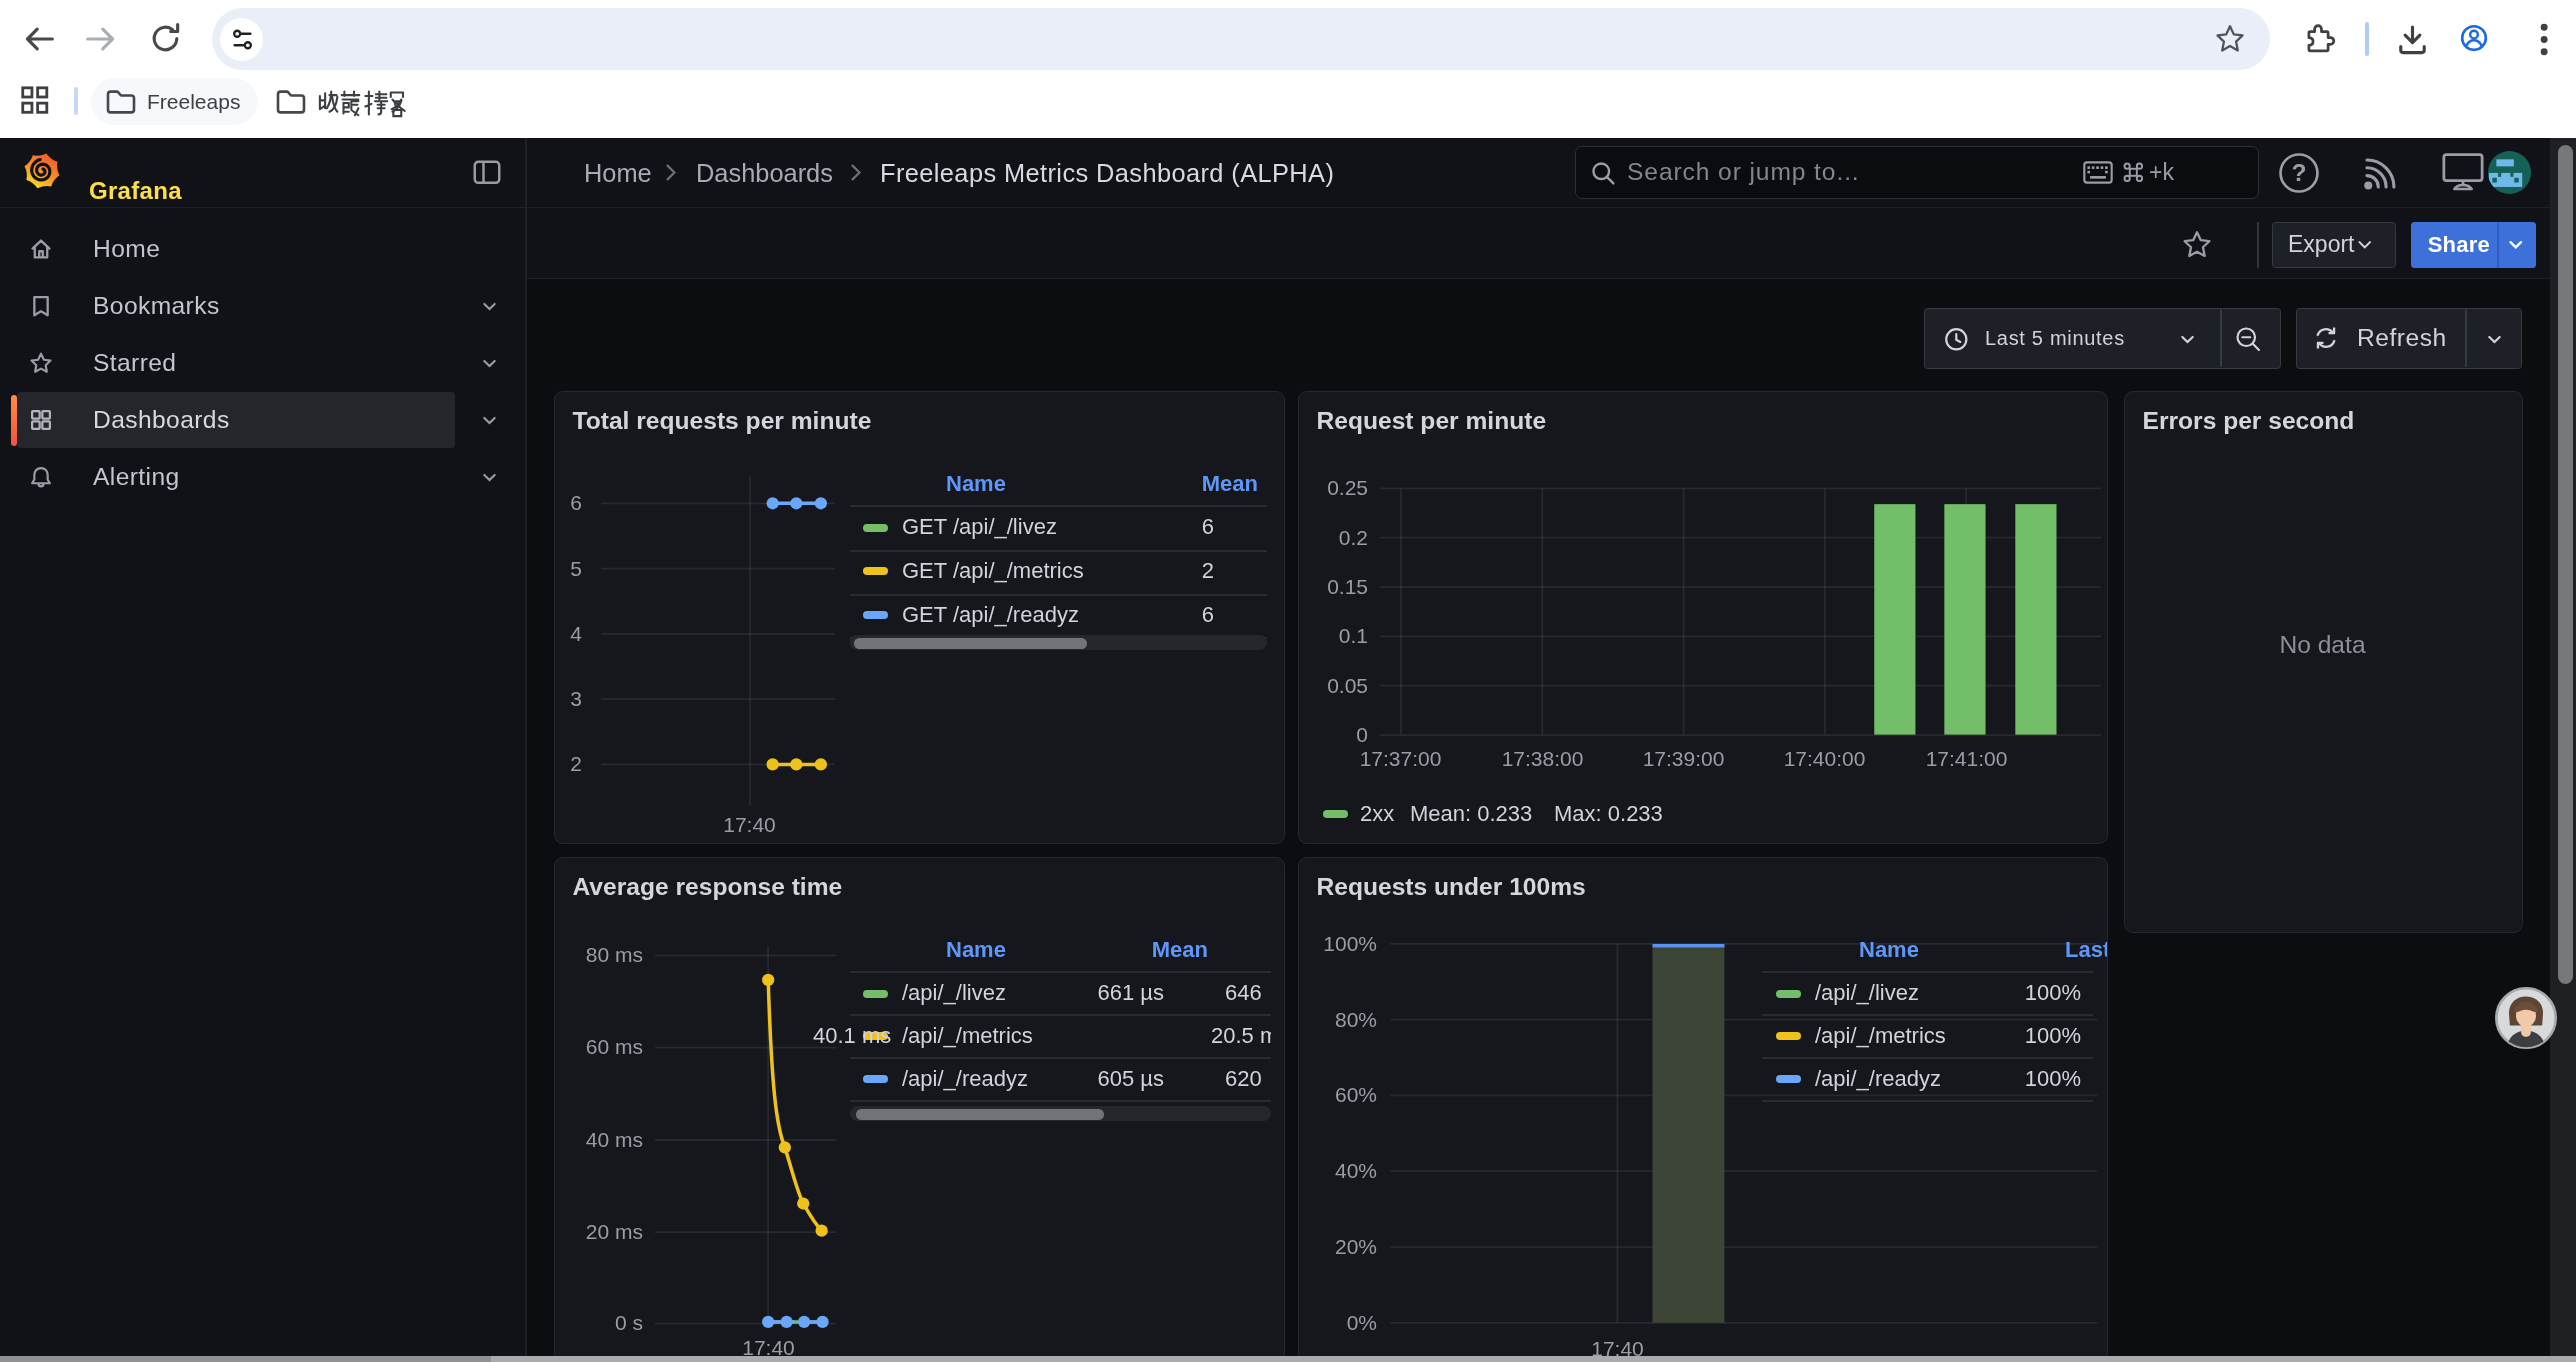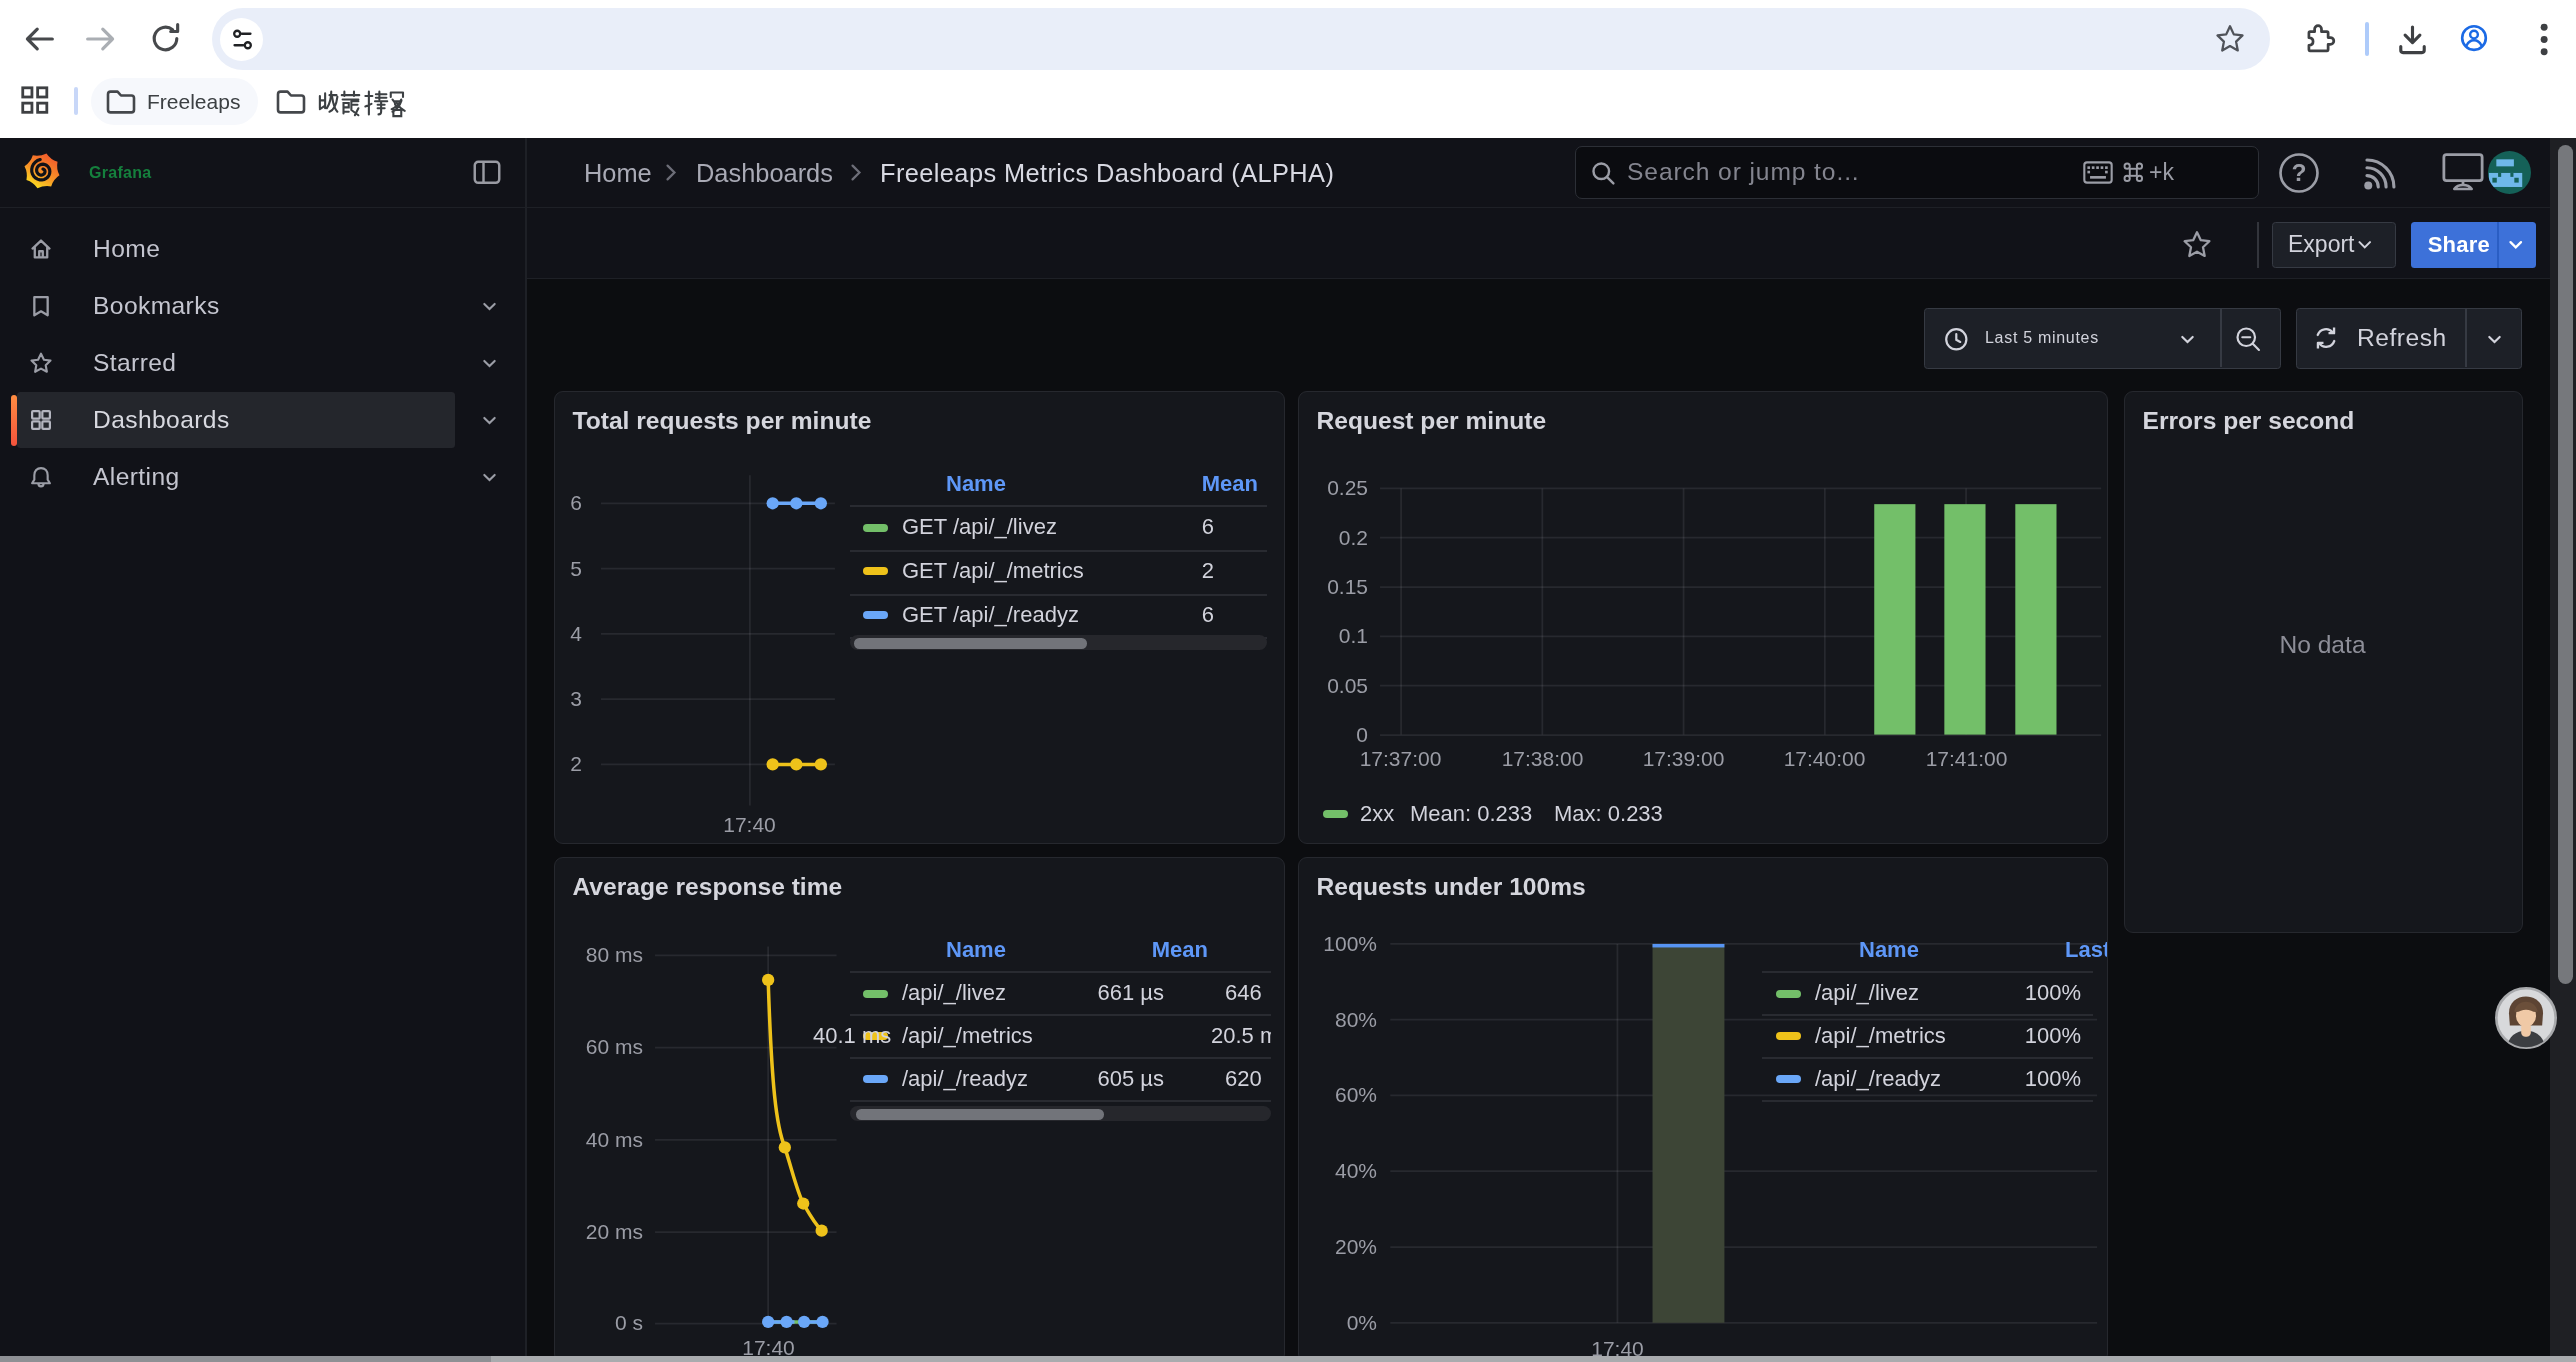--- a/index.html
+++ b/index.html
@@ -106,21 +106,21 @@
 <defs>
       <linearGradient id="glg" x1="12" y1="60" x2="42" y2="6" gradientUnits="userSpaceOnUse">
         <stop offset="0" stop-color="#fcee1f"></stop>
         <stop offset="0.5" stop-color="#f79227"></stop>
         <stop offset="1" stop-color="#f15b2b"></stop>
       </linearGradient>
     </defs>
 <path fill="url(#glg)" d="M37.1 3.4 Q43.5 13.0 54.5 16.5 Q52.3 27.8 57.6 38.1 Q48.0 44.5 44.5 55.5 Q33.2 53.3 22.9 58.6 Q16.5 49.0 5.5 45.5 Q7.7 34.2 2.4 23.9 Q12.0 17.5 15.5 6.5 Q26.8 8.7 37.1 3.4 Z"></path>
 <path d="M31.5 28.1 L32.3 28.4 L33.1 28.8 L33.9 29.6 L34.4 30.5 L34.7 31.7 L34.7 32.9 L34.3 34.2 L33.6 35.4 L32.5 36.4 L31.1 37.2 L29.6 37.6 L27.9 37.6 L26.2 37.1 L24.5 36.2 L23.2 34.8 L22.1 33.1 L21.6 31.1 L21.5 29.0 L22.0 26.8 L23.0 24.7 L24.6 23.0 L26.7 21.6 L29.1 20.8 L31.7 20.5 L34.3 21.0 L36.8 22.1 L39.0 23.9 L40.8 26.2 L42.0 28.9 L42.4 32.0 L42.1 35.1 L41.0 38.1 L39.1 40.8 L36.5 43.0 L33.5 44.6 L30.0 45.3 L26.4 45.2 L22.9 44.1 L19.7 42.2 L17.0 39.5 L15.0 36.1 L13.9 32.3 L13.8 28.2 L14.7 24.2 L16.6 20.4 L19.4 17.2 L23.0 14.7 L27.2 13.2" stroke="#111218" stroke-width="5" fill="none" stroke-linecap="round"></path>
 </svg>
-<div class="abs" style="left:89px;top:159px;height:28px;line-height:28px;font-size:16px;font-weight:700;letter-spacing:0.3px;color:#15803d">Grafana</div>
+<div class="abs" style="left:89px;top:177px;height:28px;line-height:28px;font-size:24px;font-weight:700;letter-spacing:0.3px;color:#fde047">Grafana</div>
 <svg style="left:473px;top:160px" width="28" height="24.6" viewBox="0 0 32 28">
     <rect x="2" y="2" width="28" height="24" rx="4" stroke="#9a9ba3" stroke-width="2.8" fill="none"></rect>
     <path d="M12 2 v24" stroke="#9a9ba3" stroke-width="2.8"></path>
   </svg>
 <div class="crumb" style="left:584px">Home</div>
 <svg style="left:664px;top:163px" width="14" height="19" viewBox="0 0 16 22">
     <path d="M4 3 l8 8 -8 8" stroke="#6d6e78" stroke-width="2.6" fill="none" stroke-linecap="round"></path>
   </svg>
 <div class="crumb" style="left:696px">Dashboards</div>
 <svg style="left:849px;top:163px" width="14" height="19" viewBox="0 0 16 22">
@@ -245,21 +245,21 @@
   </svg>
 <div class="mtext" style="top:449px;color:#c4c5cf">Alerting</div>
 <svg style="left:480px;top:468px" width="19" height="19" viewBox="0 0 22 22">
     <path d="M5 8 l6 6 6-6" stroke="#9b9da6" stroke-width="2.4" fill="none" stroke-linecap="round"></path>
   </svg>
 <div class="abs" style="left:1924px;top:308px;width:357px;height:61px;background:#1d2027;border:1.8px solid #363a43;border-radius:3.5px">
 <svg style="left:19px;top:17.5px" width="24.6" height="24.6" viewBox="0 0 28 28">
       <circle cx="14" cy="14" r="11.5" stroke="#d2d3dc" stroke-width="2.5" fill="none"></circle>
       <path d="M14 8 v6.5 l4.5 2.5" stroke="#d2d3dc" stroke-width="2.5" fill="none" stroke-linecap="round"></path>
     </svg>
-<div class="abs" style="left:60px;top:0;height:70px;line-height:58px;font-size:16px;letter-spacing:0.7px;color:#d2d3dc">Last 5 minutes</div>
+<div class="abs" style="left:60px;top:0;height:70px;line-height:58px;font-size:20px;letter-spacing:0.7px;color:#d2d3dc">Last 5 minutes</div>
 <svg style="left:253px;top:21px" width="19" height="19" viewBox="0 0 22 22">
       <path d="M5 8 l6 6 6-6" stroke="#d2d3dc" stroke-width="2.5" fill="none" stroke-linecap="round"></path>
     </svg>
 <div class="abs" style="left:295px;top:0;width:1.8px;height:58px;background:#363a43"></div>
 <svg style="left:309px;top:16px" width="28" height="28" viewBox="0 0 32 32">
       <circle cx="14" cy="14" r="10" stroke="#d2d3dc" stroke-width="2.5" fill="none"></circle>
       <path d="M9.5 14 h9" stroke="#d2d3dc" stroke-width="2.5" stroke-linecap="round"></path>
       <path d="M21.5 21.5 l7 7" stroke="#d2d3dc" stroke-width="2.5" stroke-linecap="round"></path>
     </svg>
 </div>

